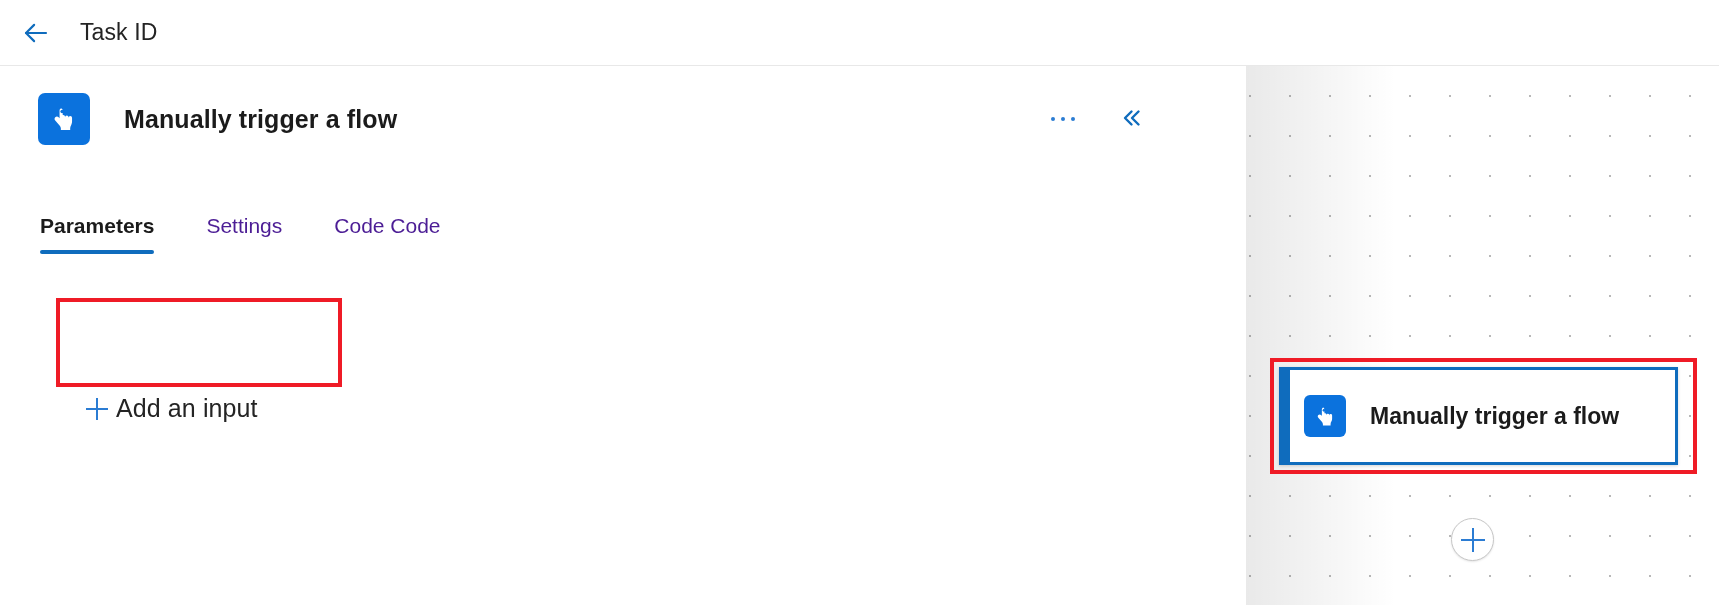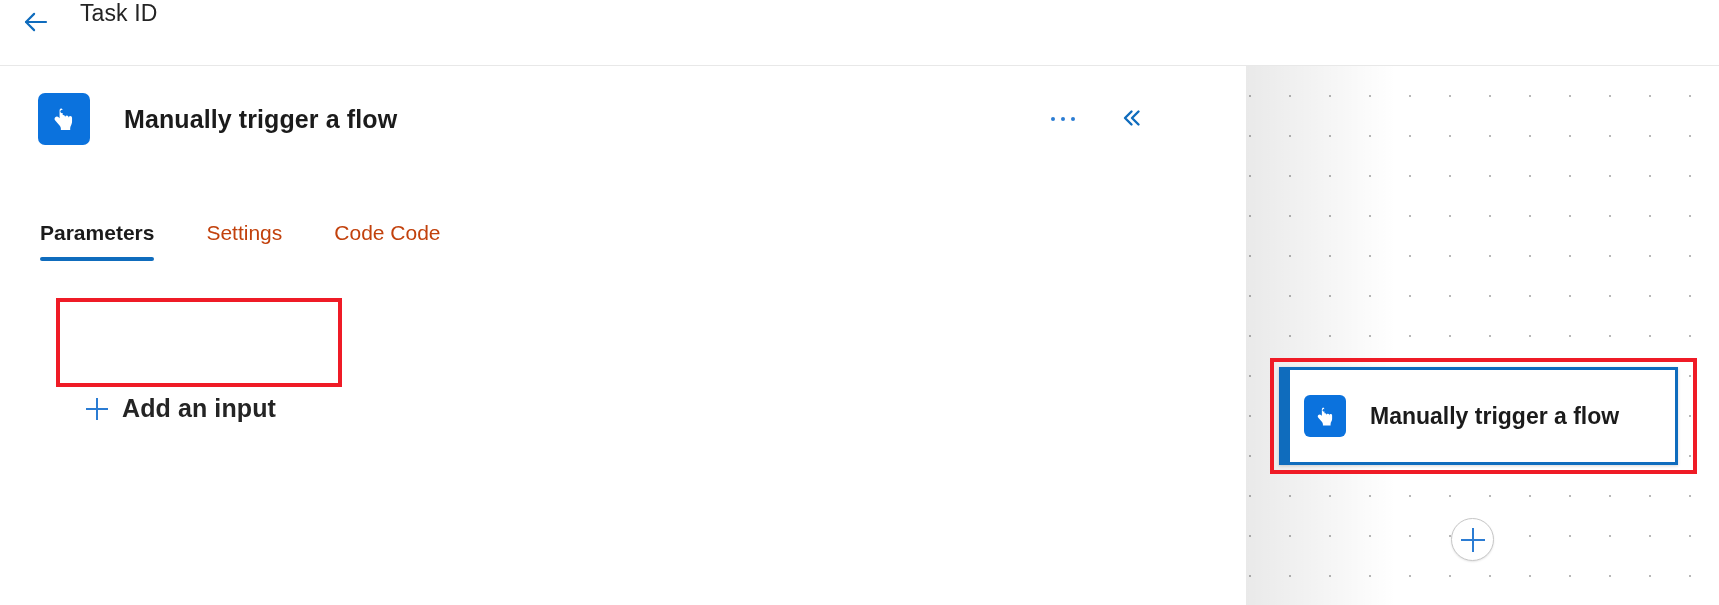--- a/index.html
+++ b/index.html
@@ -22,20 +22,21 @@
 
   
   .topbar {
     position: absolute;
     left: 0; top: 0;
     width: 1719px;
     height: 66px;
     background: #ffffff;
     border-bottom: 1px solid #e8e8e8;
     display: flex;
+    align-items: center;
     padding-left: 14px;
   }
   .back-btn {
     width: 44px;
     height: 44px;
     display: flex;
     align-items: center;
     justify-content: center;
     cursor: pointer;
     background: transparent;
@@ -127,28 +128,28 @@
     left: 38px;
     top: 148px;
     display: flex;
     align-items: flex-end;
     gap: 0;
   }
   .tab {
     position: relative;
     padding: 0 26px 16px 26px;
     font-size: 21px;
-    color: #c2410c;
+    color: #4c1d95;
     cursor: pointer;
     background: transparent;
     border: none;
     font-family: inherit;
     white-space: nowrap;
   }
-  .tab:first-child { padding-left: 2px; margin-top: 7px; }
+  .tab:first-child { padding-left: 2px; }
   .tab.active {
     font-weight: 700;
     color: #1b1b1b;
   }
   .tab.active::after {
     content: "";
     position: absolute;
     left: 2px;
     right: 26px;
     bottom: 0;
@@ -171,26 +172,25 @@
   }
   .add-input-btn {
     position: absolute;
     left: 64px;
     top: 306px;
     width: 270px;
     height: 73px;
     display: flex;
     align-items: center;
     padding-left: 22px;
-    gap: 14px;
+    gap: 8px;
     background: transparent;
     border: none;
     cursor: pointer;
     font-family: inherit;
-    font-weight: bold;
   }
   .plus-glyph {
     position: relative;
     width: 22px;
     height: 22px;
     flex: 0 0 auto;
   }
   .plus-glyph::before,
   .plus-glyph::after {
     content: "";

